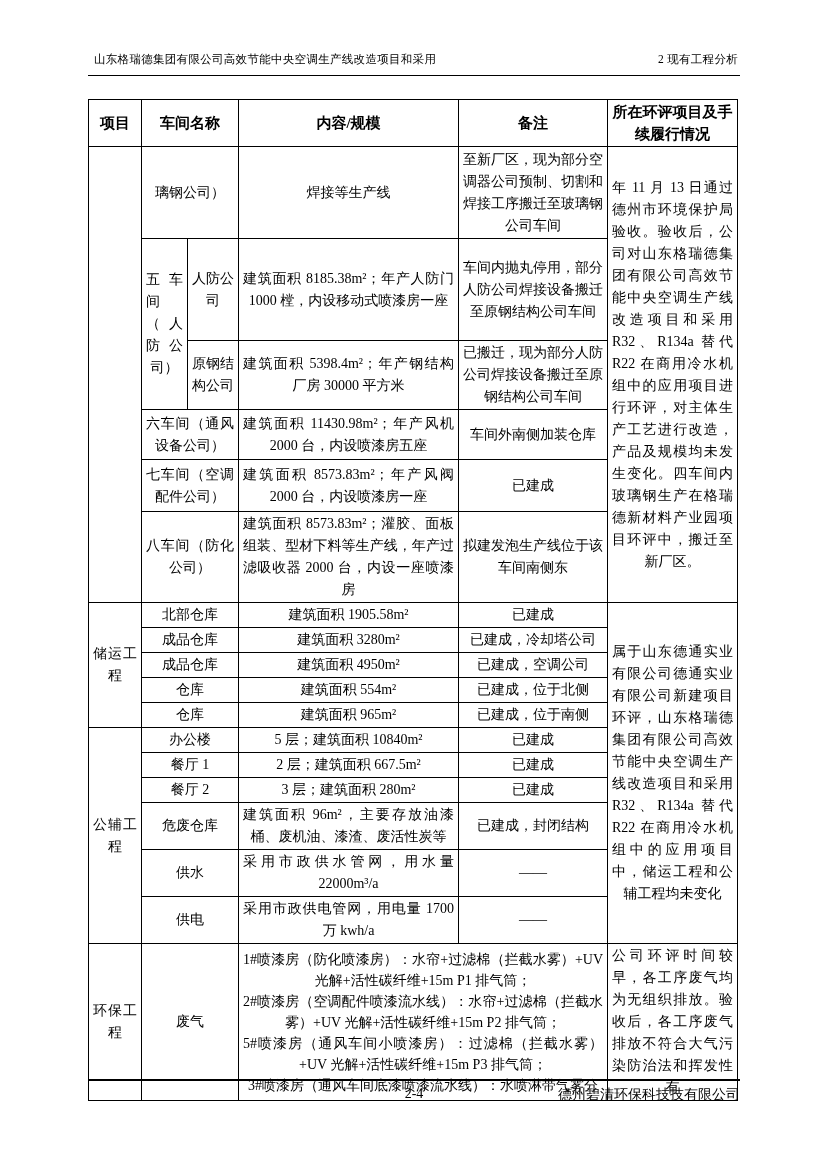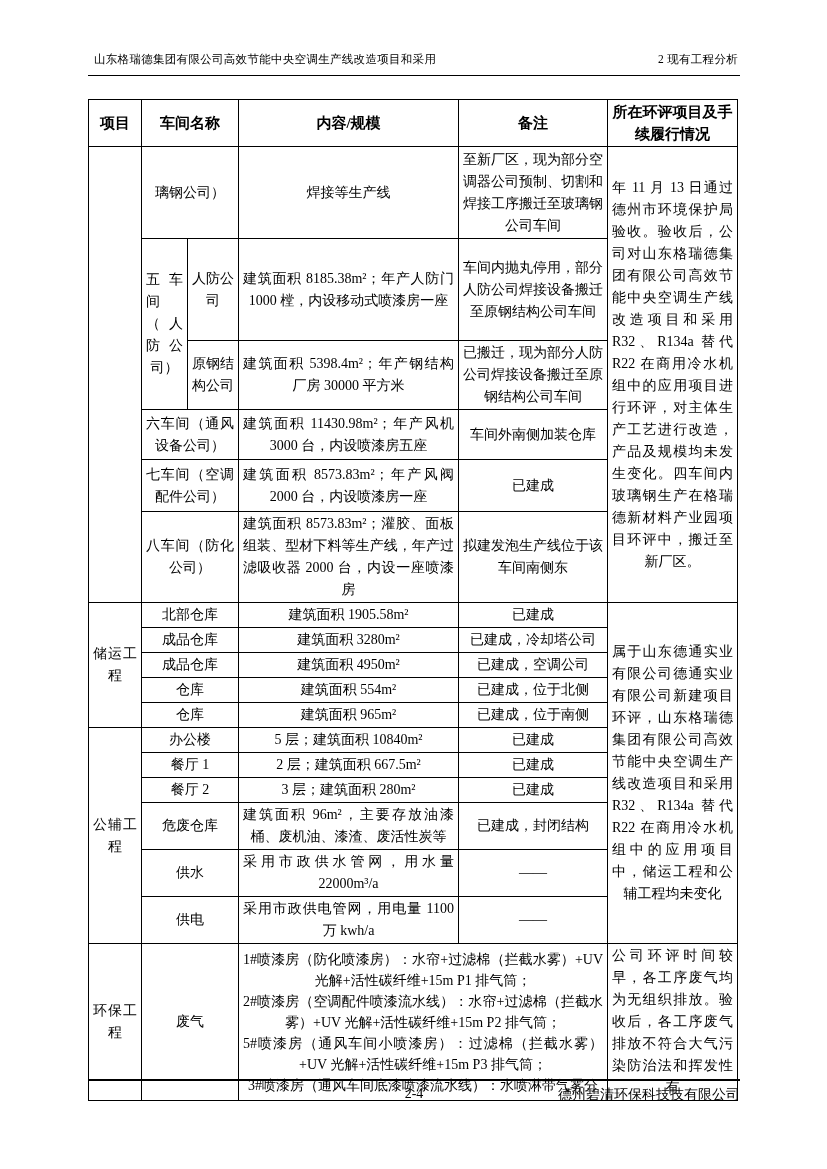--- a/index.html
+++ b/index.html
@@ -146,21 +146,21 @@
       </tr>
 
       <tr class="rc">
         <td class="c-sub">原钢结构公司</td>
         <td>建筑面积 5398.4m²；年产钢结构厂房 30000 平方米</td>
         <td>已搬迁，现为部分人防公司焊接设备搬迁至原钢结构公司车间</td>
       </tr>
 
       <tr class="rd">
         <td colspan="2">六车间（通风设备公司）</td>
-        <td>建筑面积 11430.98m²；年产风机 3000 台，内设喷漆房五座</td>
+        <td>建筑面积 11430.98m²；年产风机 2000 台，内设喷漆房五座</td>
         <td>车间外南侧加装仓库</td>
       </tr>
 
       <tr class="re">
         <td colspan="2">七车间（空调配件公司）</td>
         <td>建筑面积 8573.83m²；年产风阀 2000 台，内设喷漆房一座</td>
         <td>已建成</td>
       </tr>
 
       <tr class="rf">
@@ -218,21 +218,21 @@
         <td>建筑面积 96m²，主要存放油漆桶、废机油、漆渣、废活性炭等</td>
         <td>已建成，封闭结构</td>
       </tr>
       <tr class="rx">
         <td colspan="2">供水</td>
         <td>采用市政供水管网，用水量 22000m³/a</td>
         <td>——</td>
       </tr>
       <tr class="ry">
         <td colspan="2">供电</td>
-        <td>采用市政供电管网，用电量 1100 万 kwh/a</td>
+        <td>采用市政供电管网，用电量 1700 万 kwh/a</td>
         <td>——</td>
       </tr>
 
       <tr class="rz">
         <td class="c-proj">环保工程</td>
         <td colspan="2">废气</td>
         <td colspan="2" class="c-gas">1#喷漆房（防化喷漆房）：水帘+过滤棉（拦截水雾）+UV 光解+活性碳纤维+15m P1 排气筒；
 2#喷漆房（空调配件喷漆流水线）：水帘+过滤棉（拦截水雾）+UV 光解+活性碳纤维+15m P2 排气筒；
 5#喷漆房（通风车间小喷漆房）：过滤棉（拦截水雾）+UV 光解+活性碳纤维+15m P3 排气筒；
 3#喷漆房（通风车间底漆喷漆流水线）：水喷淋带气雾分</td>

